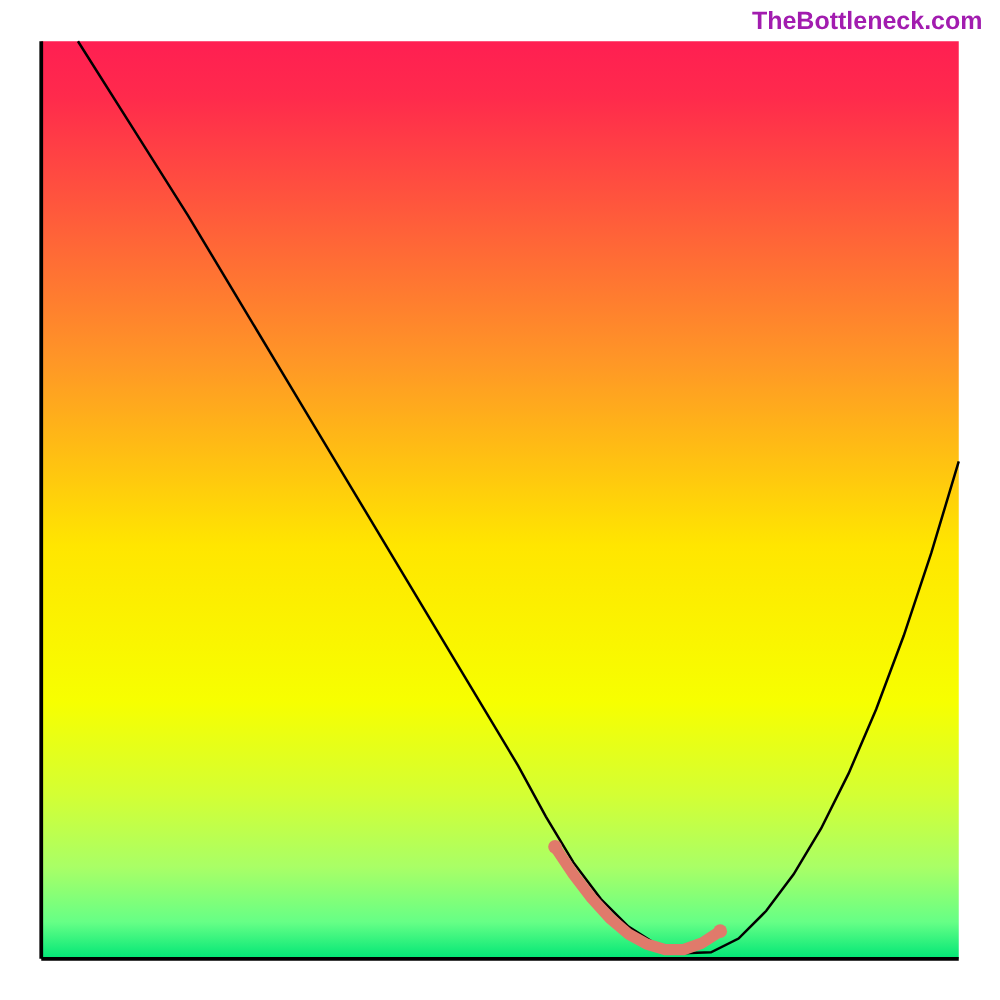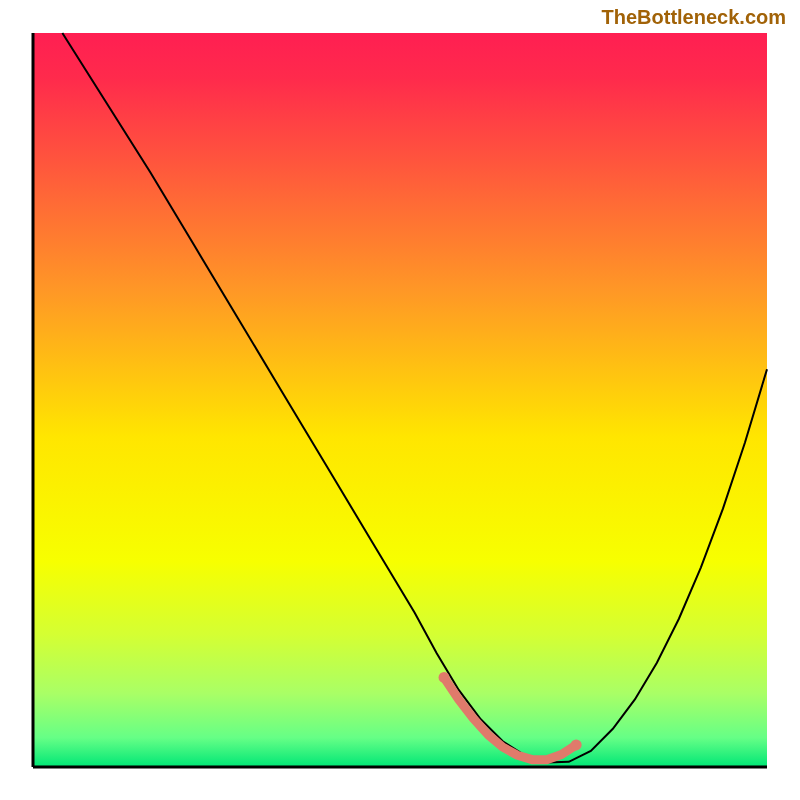--- a/index.html
+++ b/index.html
@@ -9,21 +9,21 @@
     width: 800px;
     height: 800px;
   }
   .watermark {
     position: absolute;
     top: 6px;
     right: 14px;
     font-family: Arial, Helvetica, sans-serif;
     font-size: 20px;
     font-weight: bold;
-    color: #a16207;
+    color: #a21caf;
     z-index: 10;
   }
   svg { display: block; }
 </style>
 </head>
 <body>
 
 <div class="chart-container">
   <div class="watermark">TheBottleneck.com</div>
   <svg id="chart-svg" width="800" height="800" viewBox="0 0 800 800">

